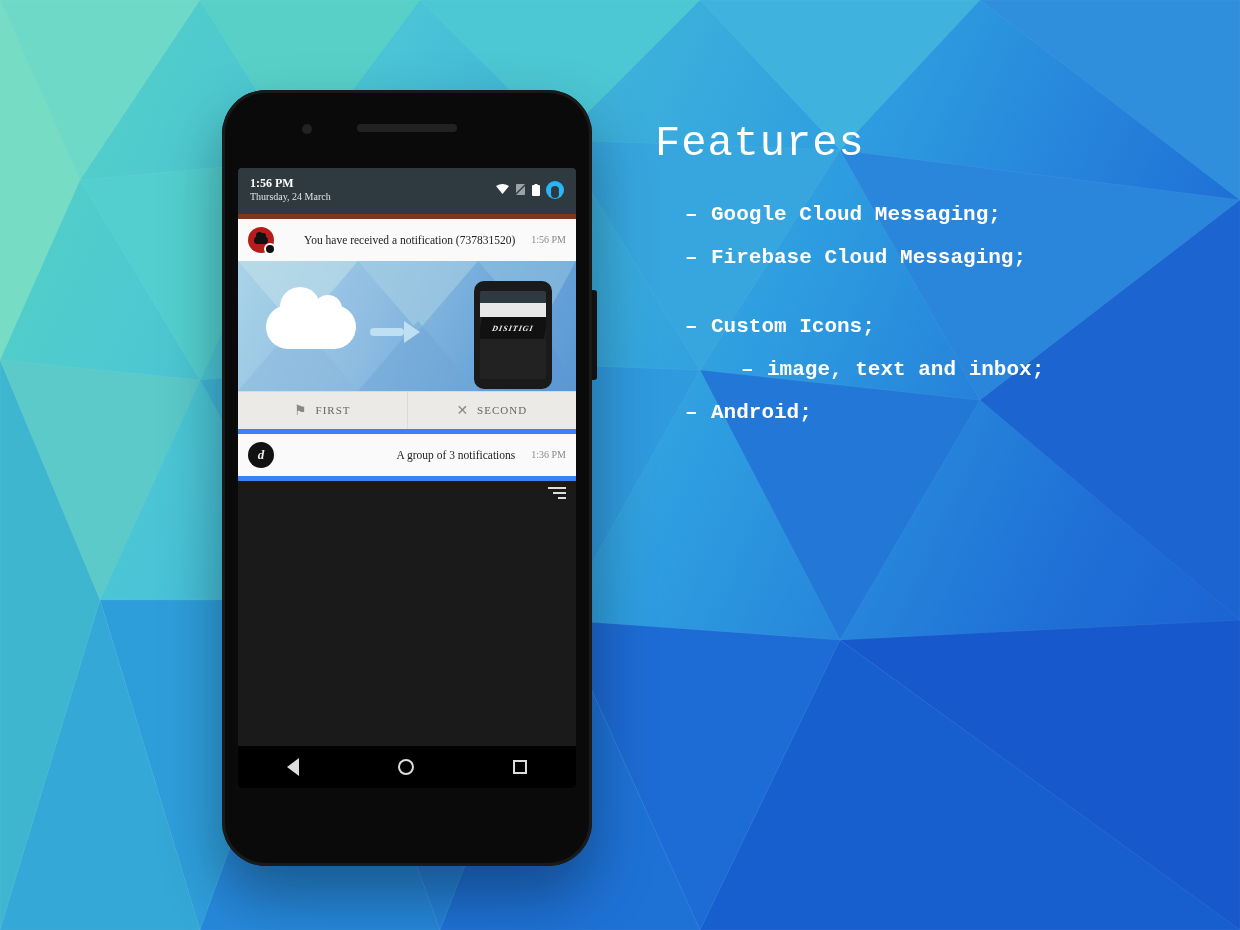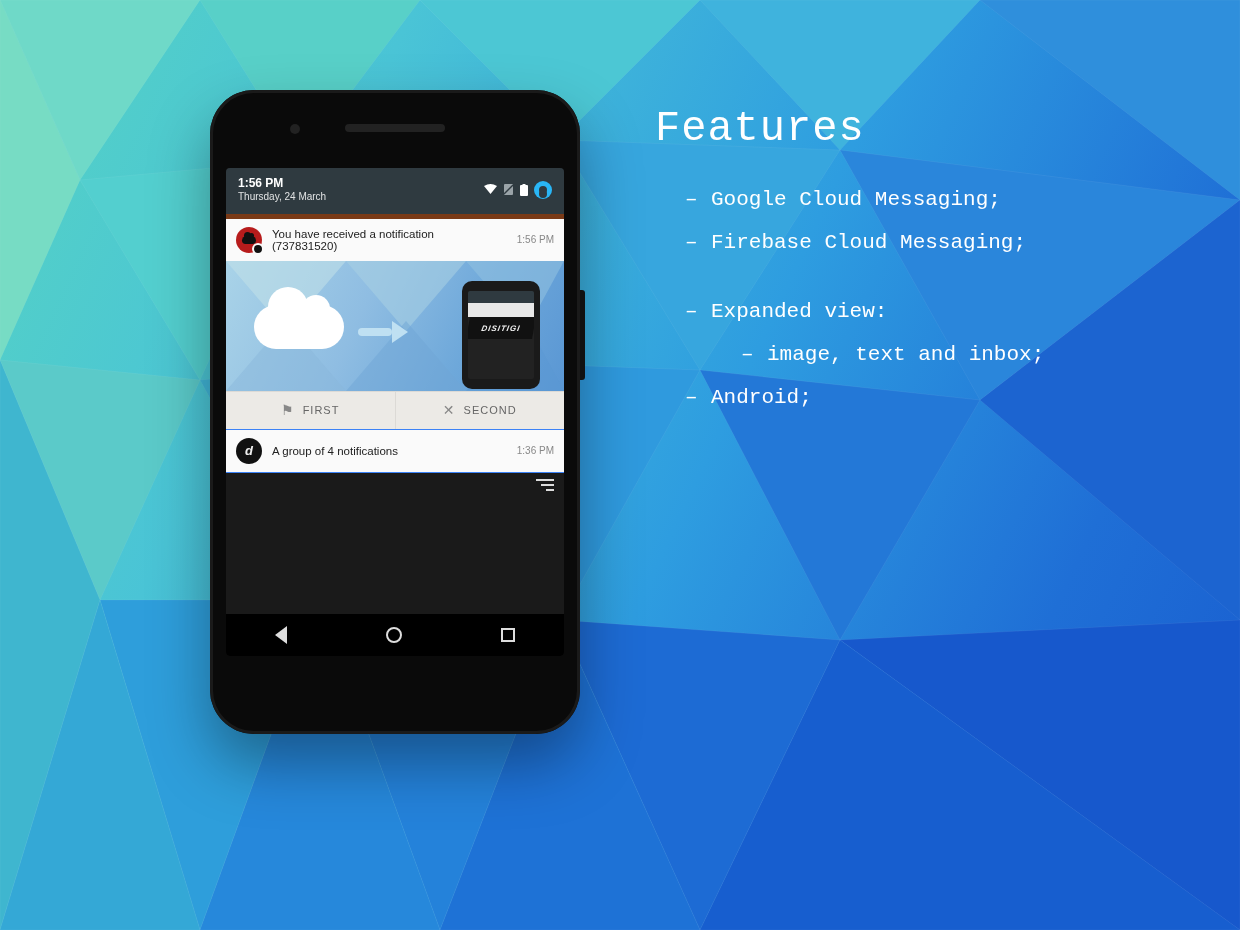--- a/index.html
+++ b/index.html
@@ -8,25 +8,26 @@
   
   .bg {
     position: absolute; inset: 0;
     background: linear-gradient(115deg,#55d3c4 0%,#4ac4d6 25%,#2e9de0 55%,#1f6fd6 80%,#185bcf 100%);
   }
   .bg svg { position: absolute; inset: 0; width: 100%; height: 100%; }
 
   
   .phone {
     position: absolute;
-    left: 210px; top: 90px;
-    width: 370px; height: 644px;
+    left: 222px; top: 90px;
+    width: 370px; height: 776px;
     background: #0a0a0a;
     border-radius: 44px;
     box-shadow: 0 30px 60px rgba(0,0,0,.35), inset 0 0 0 3px #1a1a1a;
+    font-family: Liberation Serif, serif;
   }
   .phone::after { 
     content:""; position:absolute; right:-5px; top:200px; width:5px; height:90px;
     background:#111; border-radius: 0 3px 3px 0;
   }
   .earpiece {
     position:absolute; top:34px; left:50%; transform:translateX(-50%);
     width:100px; height:8px; border-radius:4px; background:#222;
   }
   .frontcam {
@@ -56,21 +57,22 @@
   }
   .shade-header .avatar::after{
     content:""; width:8px; height:8px; border-radius:50%; background:#2f3a40;
     box-shadow: 0 4px 0 0 #2f3a40;
   }
 
   .accent-strip { height:5px; background:#7a3a17; }
 
   .card {
     background:#fafafa; color:#222; font-size:11px;
-    border-bottom:1px solid #3b82f6;
+    border-bottom:5px solid #3b82f6;
+    text-align:right;
   }
   .card .row {
     display:flex; align-items:center; gap:10px; padding:8px 10px;
   }
   .card .badge {
     width:26px; height:26px; border-radius:50%; flex:0 0 26px;
     background:#111; position:relative; display:flex; align-items:center; justify-content:center;
   }
   .badge.red { background:#b71c1c; }
   .badge .cloud {
@@ -153,30 +155,30 @@
     height:42px; background:#000; display:flex; align-items:center; justify-content:space-around;
     margin-top:auto;
   }
   .navbar .nbtn{ color:#ddd; }
   .nbtn.back{width:0;height:0;border-right:12px solid #ddd;border-top:9px solid transparent;border-bottom:9px solid transparent;}
   .nbtn.home{width:16px;height:16px;border:2px solid #ddd;border-radius:50%;}
   .nbtn.recent{width:14px;height:14px;border:2px solid #ddd;}
 
   
   .features {
-    position:absolute; left:655px; top:105px; color:#fff;
+    position:absolute; left:655px; top:120px; color:#fff;
     font-family: "Menlo","Consolas","Courier New",monospace;
   }
   .features h1 {
     font-size:42px; font-weight:400; letter-spacing:1px; margin-bottom:36px;
   }
   .features ul { list-style:none; }
   .features li {
     font-size:21px; line-height:1.0; margin-bottom:22px;
-    padding-left:56px; position:relative;
+    padding-left:56px; position:relative;font-weight:bold;
   }
   .features li::before{
     content:"–"; position:absolute; left:30px;
   }
   .features li.spacer { height:26px; margin-bottom:0; }
   .features li.spacer::before{content:"";}
   .features li.sub { padding-left:112px; }
   .features li.sub::before{ left:86px; }
 
   .tri { stroke:rgba(255,255,255,.06); stroke-width:1; }
@@ -280,21 +282,21 @@
           <span>SECOND</span>
         </div>
       </div>
     </div>
 
     <div class="card plain">
       <div class="row">
         <div class="badge">
           <span class="glyph">d</span>
         </div>
-        <div class="title">A group of 4 notifications</div>
+        <div class="title">A group of 3 notifications</div>
         <div class="ts">1:36 PM</div>
       </div>
     </div>
 
     <div class="clear-row">
       <div class="lines">
           <span></span>
           <span></span>
           <span></span>
         </div>
@@ -308,17 +310,17 @@
 
   </div>
 </div>
 
 <div class="features">
   <h1>Features</h1>
   <ul>
     <li>Google Cloud Messaging;</li>
     <li>Firebase Cloud Messaging;</li>
     <li class="spacer"></li>
-    <li>Expanded view:</li>
+    <li>Custom Icons;</li>
     <li class="sub">image, text and inbox;</li>
     <li>Android;</li>
   </ul>
 </div>
 
 </body></html>

